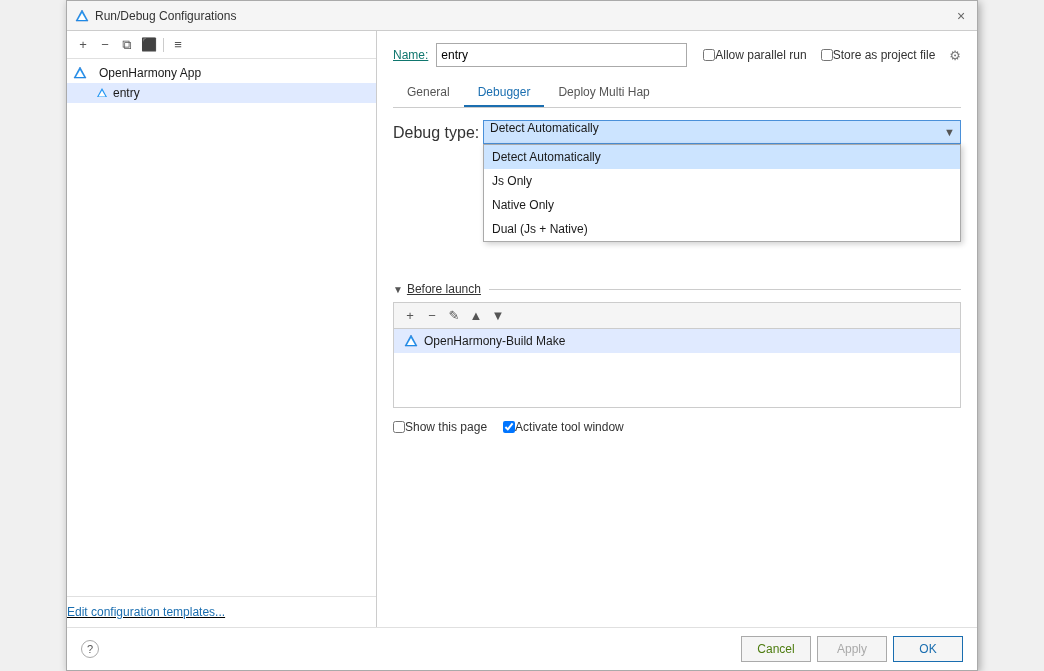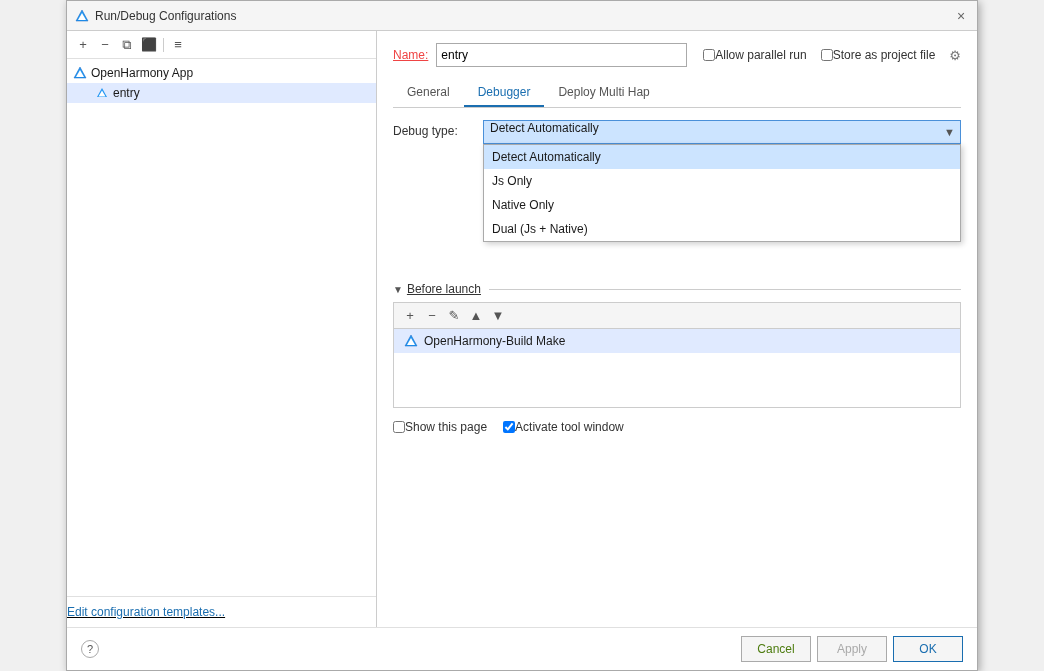--- a/index.html
+++ b/index.html
@@ -107,21 +107,21 @@
     }
     .tree-item.selected { background: #e0eaff; }
     .tree-item-label {
       font-size: 12px;
       color: #1a1a1a;
     }
     .tree-parent {
       display: flex;
       align-items: center;
       padding: 3px 6px;
-      gap: 4px;
+      gap: 12px;
       cursor: pointer;
     }
     .tree-child {
       padding-left: 28px;
     }
     .sidebar-footer {
       border-top: 1px solid #e0e0e0;
       padding: 8px 0;
       text-decoration: underline;
     }
@@ -138,21 +138,21 @@
       padding: 12px 16px;
     }
     .name-row {
       display: flex;
       align-items: center;
       gap: 8px;
       margin-bottom: 12px;
     }
     .name-label {
       font-size: 12px;
-      color: #ef4444;
+      color: #0f766e;
       text-decoration: underline;
       white-space: nowrap;
     }
     .name-input {
       flex: 1;
       height: 24px;
       border: 1px solid #aaaaaa;
       padding: 0 4px;
       font-size: 12px;
       outline: none;
@@ -199,21 +199,21 @@
       font-weight: 500;
     }
     .form-row {
       display: flex;
       align-items: flex-start;
       gap: 10px;
       margin-bottom: 10px;
       position: relative;
     }
     .form-label {
-      font-size: 12px;
+      font-size: 16px;
       color: #333;
       width: 80px;
       padding-top: 4px;
       white-space: nowrap;
     }
     .dropdown-wrapper {
       position: relative;
       flex: 1;
     }
     .dropdown-select {

